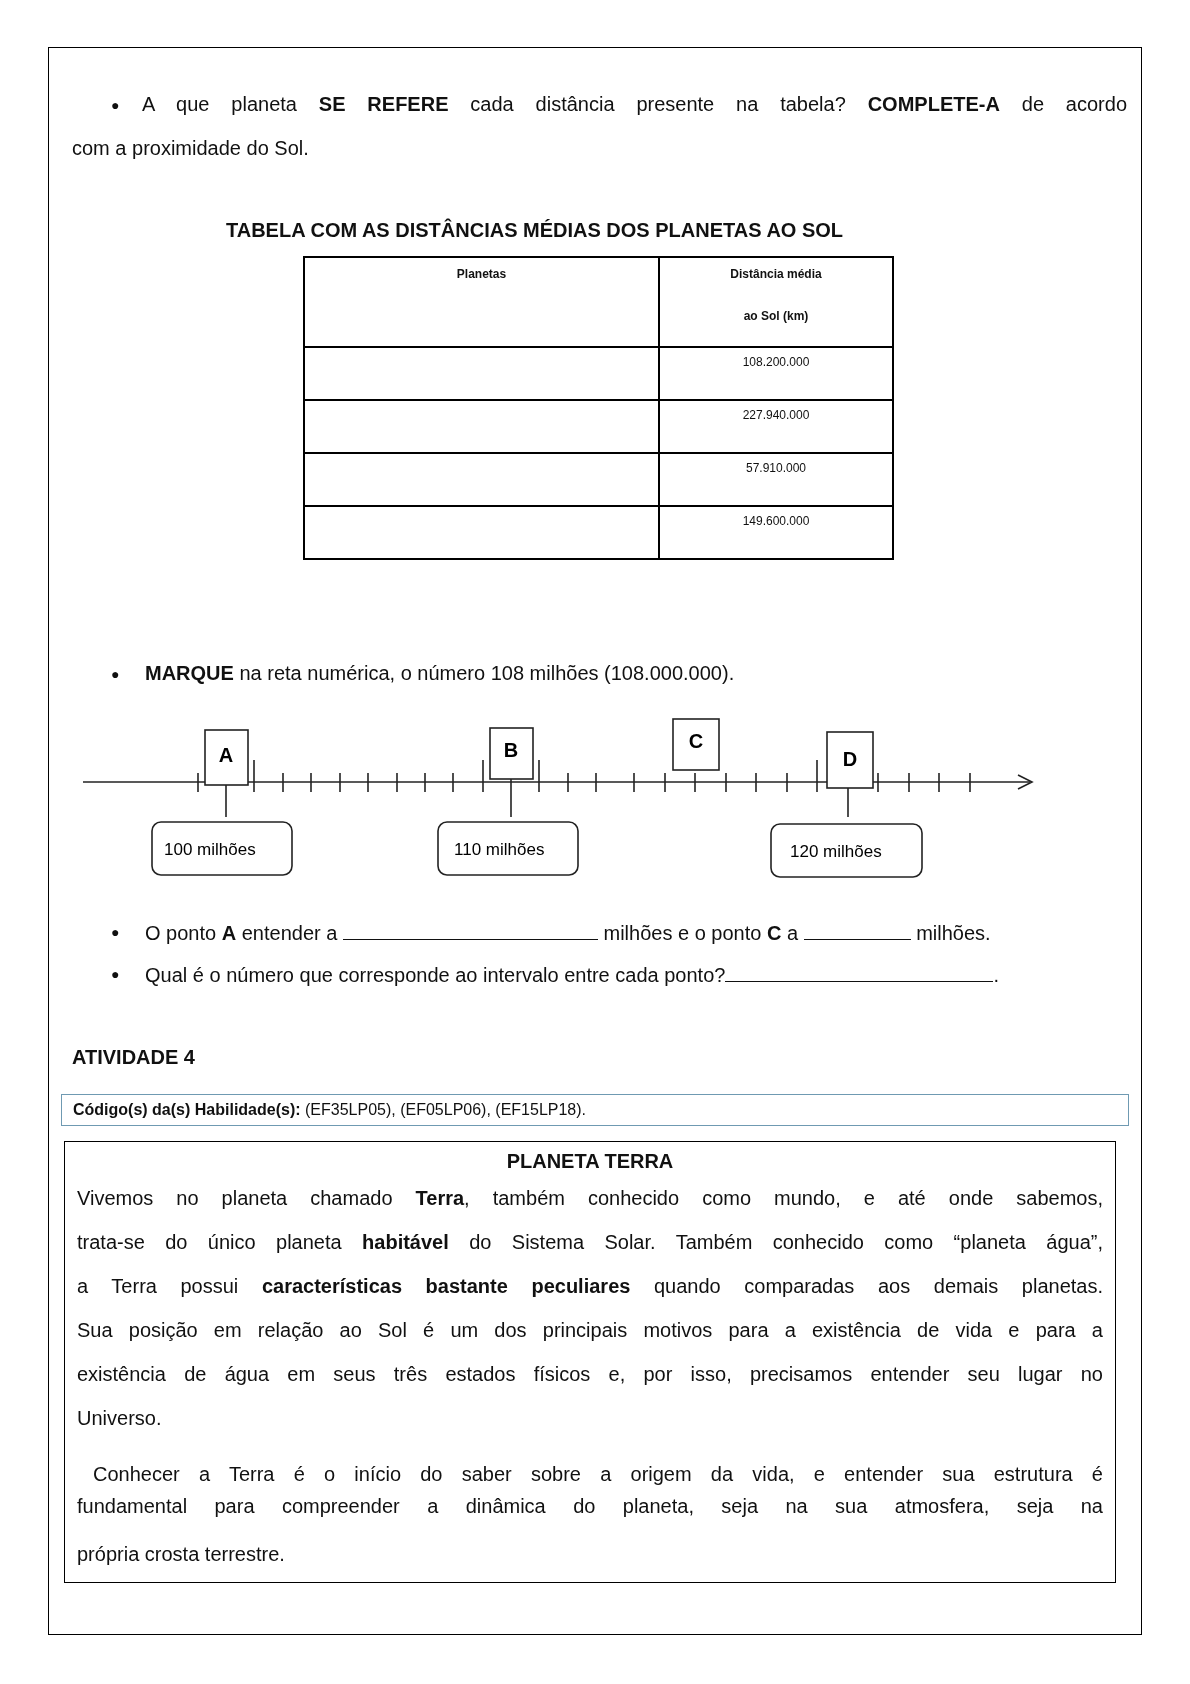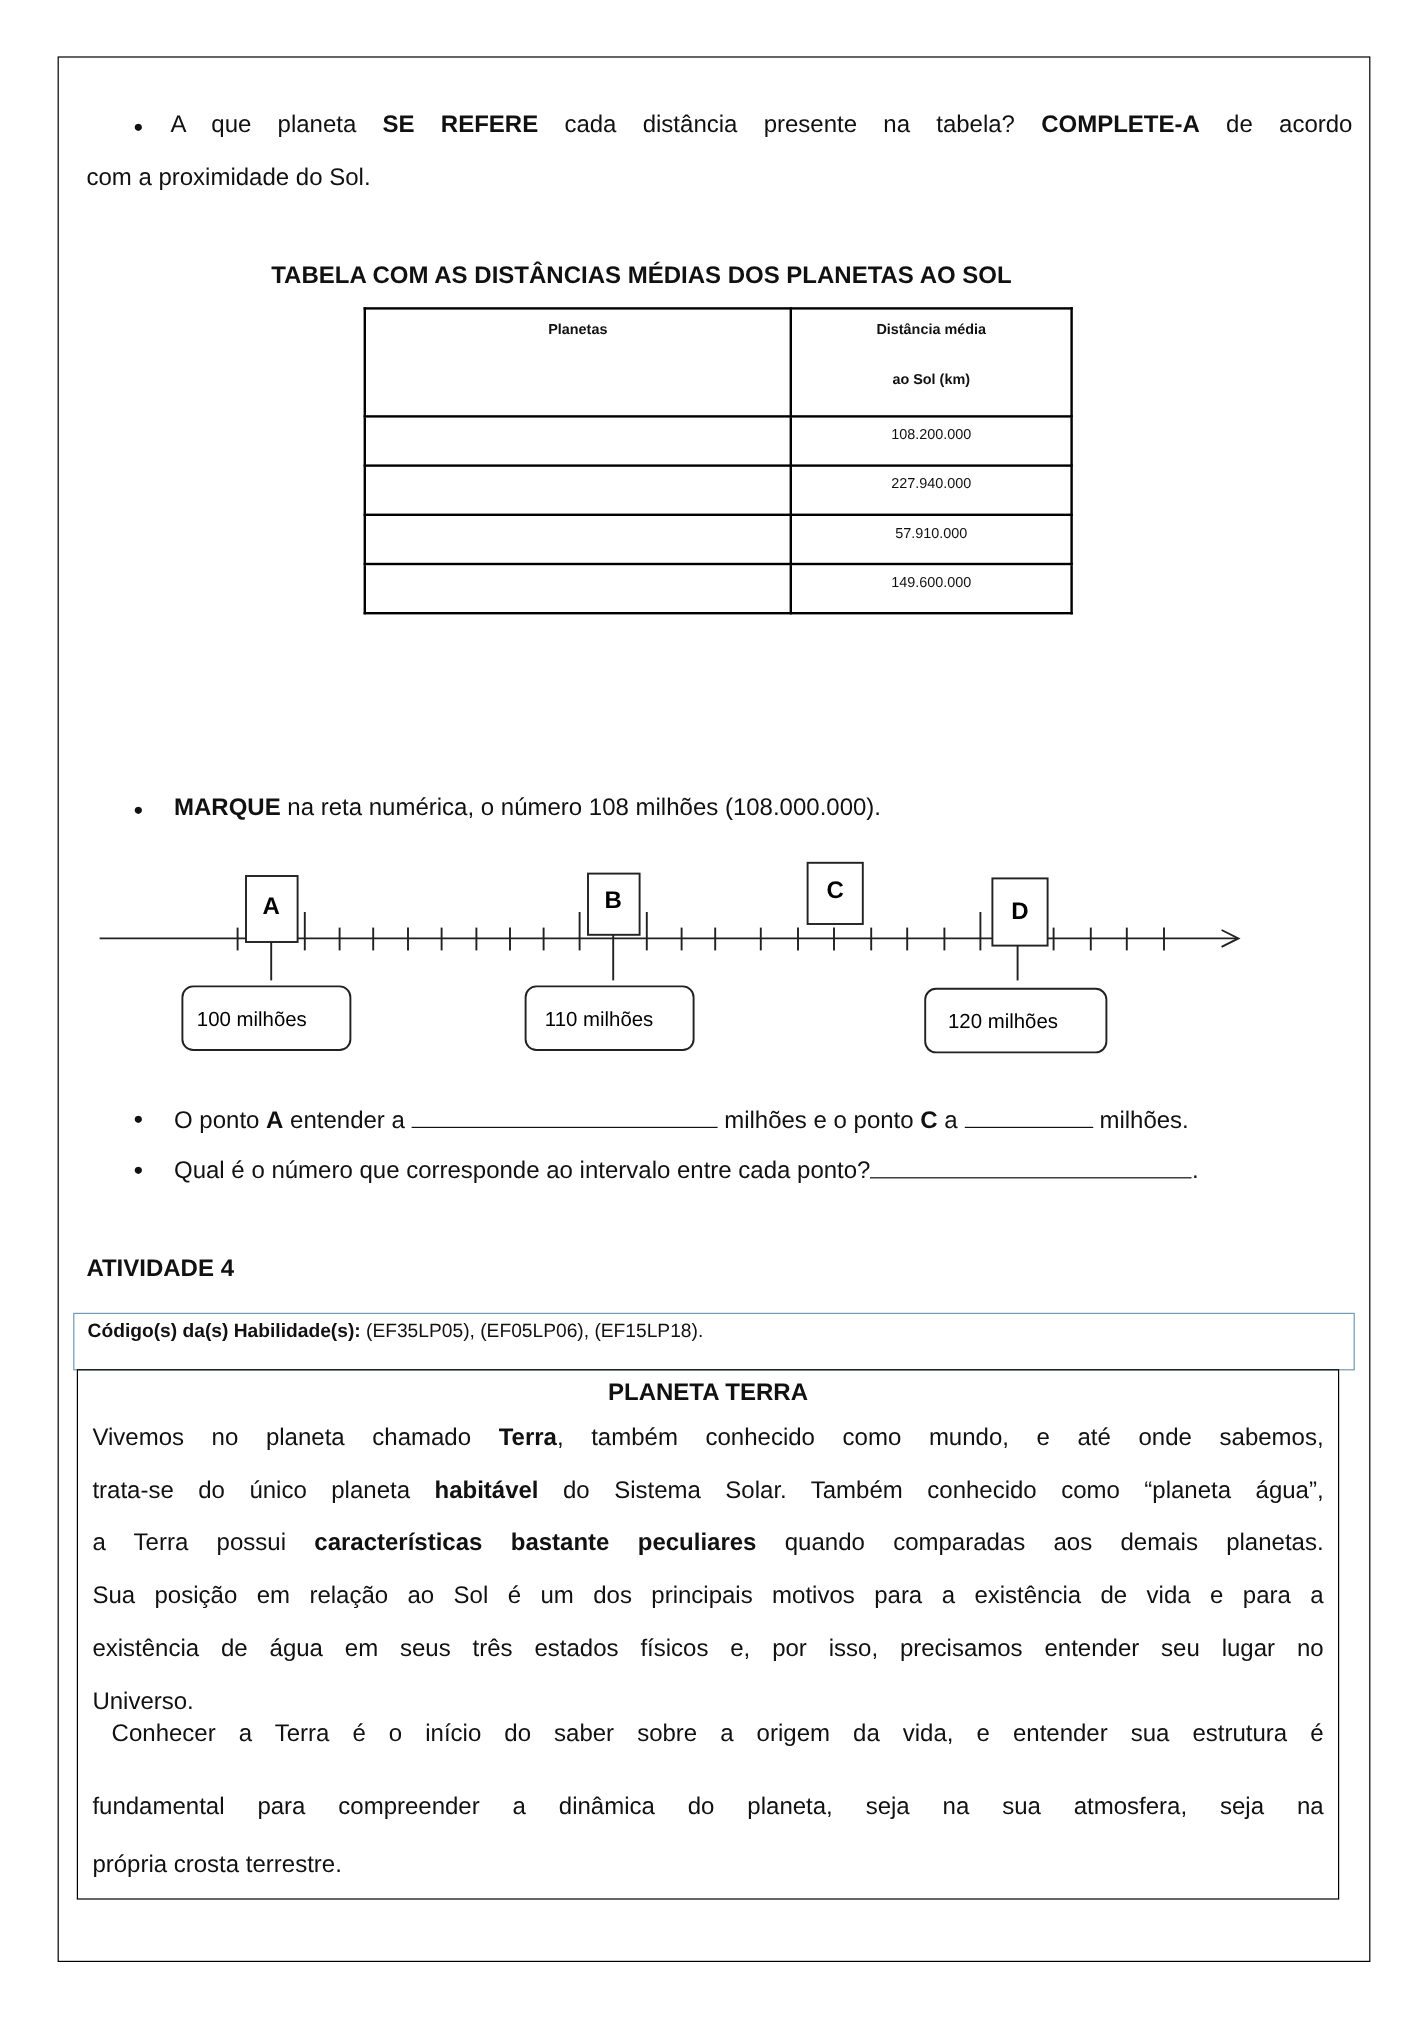--- a/index.html
+++ b/index.html
@@ -16,25 +16,25 @@
   
   .dist-table { position:absolute; left:303px; top:256px; width:591px;
                 border-collapse:collapse; }
   .dist-table td, .dist-table th { border:2px solid #000; padding:0; font-size:12px;
                 text-align:center; vertical-align:top; }
   .dist-table th { font-weight:bold; height:82px; line-height:20px; }
   .dist-table th.p { width:353px; padding-top:6px; }
   .dist-table th.d { padding-top:6px; }
   .dist-table th.d span { display:block; }
   .dist-table th.d span + span { margin-top:22px; }
-  .dist-table td { height:41px; line-height:20px; padding-top:4px; box-sizing:border-box; }
+  .dist-table td { height:53px; line-height:20px; padding-top:4px; box-sizing:border-box; }
 
   .blank { display:inline-block; border-bottom:1.5px solid #111; height:18px; vertical-align:baseline; }
 
-  .codigo { position:absolute; left:61px; top:1094px; width:1068px; height:48px;
+  .codigo { position:absolute; left:61px; top:1094px; width:1068px; height:32px;
             border:1.5px solid #6f9ab2; box-sizing:border-box; font-size:16px; line-height:30px;
             padding-left:11px; }
   .terra { position:absolute; left:64px; top:1141px; width:1052px; height:442px;
            border:1.5px solid #000; box-sizing:border-box; }
   .terra .title { position:absolute; left:0; right:0; top:8px; text-align:center;
                   font-weight:bold; font-size:20px; }
   .terra p { position:absolute; left:12px; right:12px; margin:0; font-size:20px; line-height:20px; }
 
   svg text { font-family:"Liberation Sans", sans-serif; }
 </style>
@@ -170,16 +170,16 @@
 </div>
 
 <div class="terra">
   <div class="title">PLANETA TERRA</div>
   <p class="justify" style="top:46px;"><span> Vivemos no planeta chamado </span><b>Terra</b><span>, também conhecido como mundo, e até onde sabemos,</span></p>
   <p class="justify" style="top:134px;"><span>a Terra possui </span><b>características bastante peculiares</b><span> quando comparadas aos demais planetas.</span></p>
   <p class="justify" style="top:90px;"><span>trata-se do único planeta </span><b>habitável</b><span> do Sistema Solar. Também conhecido como “planeta água”,</span></p>
   <p class="justify" style="top:178px;">Sua posição em relação ao Sol é um dos principais motivos para a existência de vida e para a</p>
   <p class="justify" style="top:222px;">existência de água em seus três estados físicos e, por isso, precisamos entender seu lugar no</p>
   <p style="top:266px;">Universo.</p>
-  <p class="justify" style="top:293px; left:28px;">   Conhecer a Terra é o início do saber sobre a origem da vida, e entender sua estrutura é</p>
+  <p class="justify" style="top:322px; left:28px;">   Conhecer a Terra é o início do saber sobre a origem da vida, e entender sua estrutura é</p>
   <p class="justify" style="top:354px;">fundamental para compreender a dinâmica do planeta, seja na sua atmosfera, seja na</p>
   <p style="top:402px;">própria crosta terrestre.</p>
 </div>
 
 </body></html>

